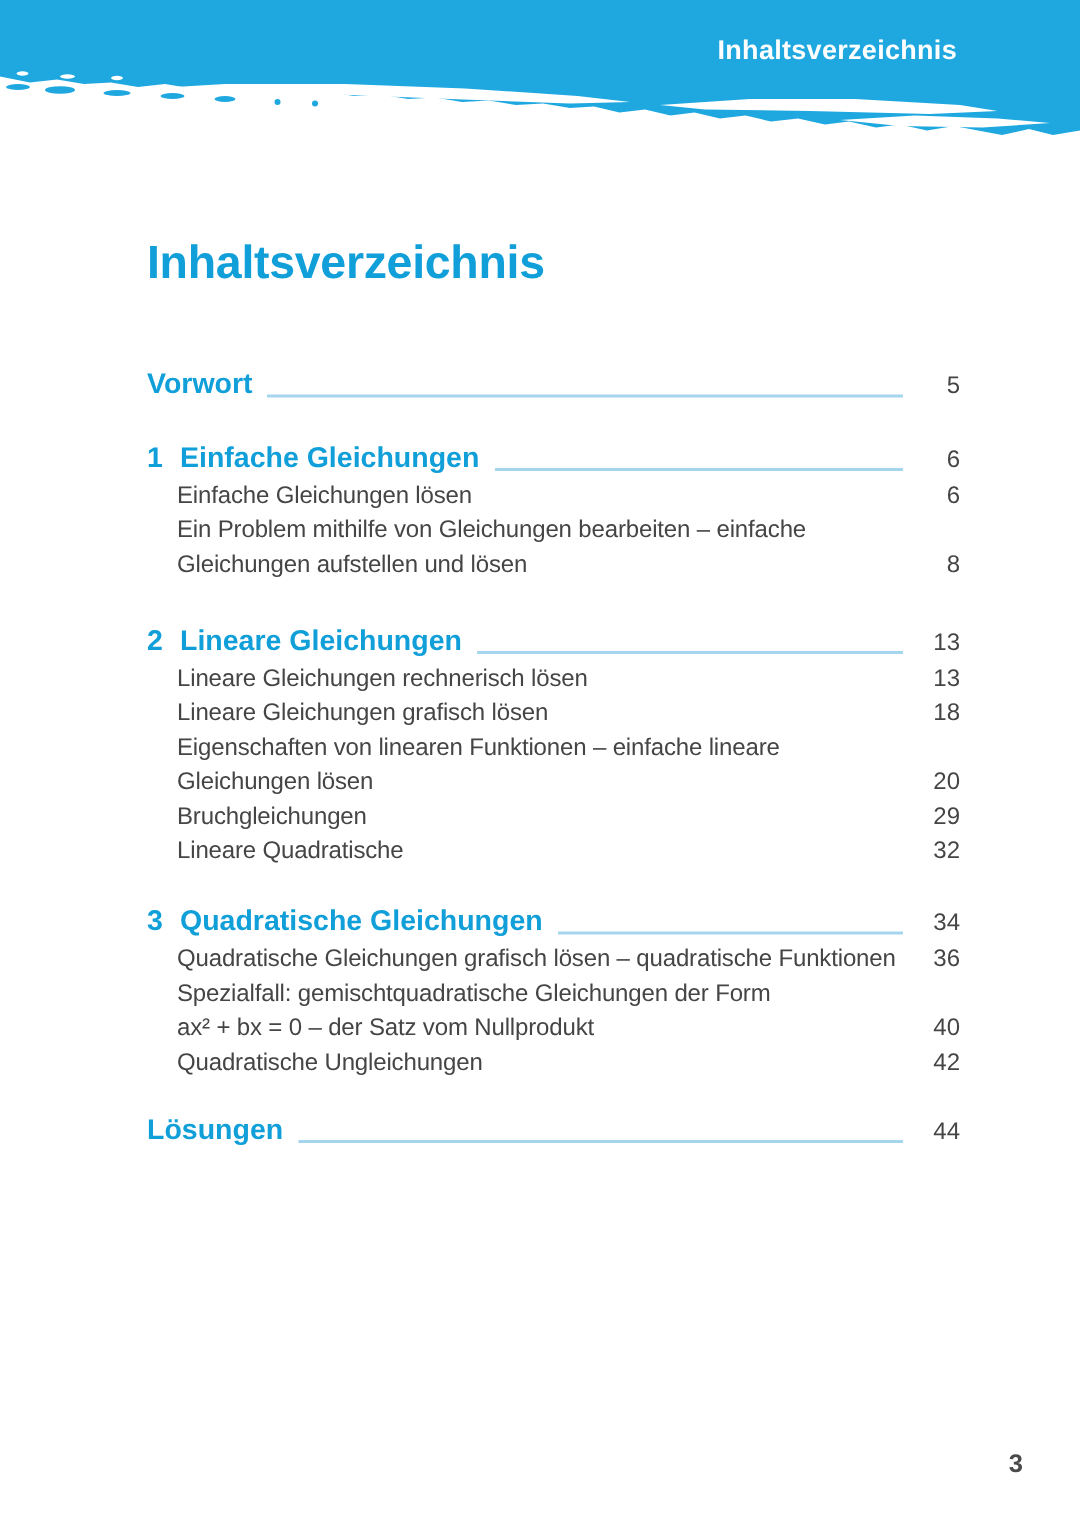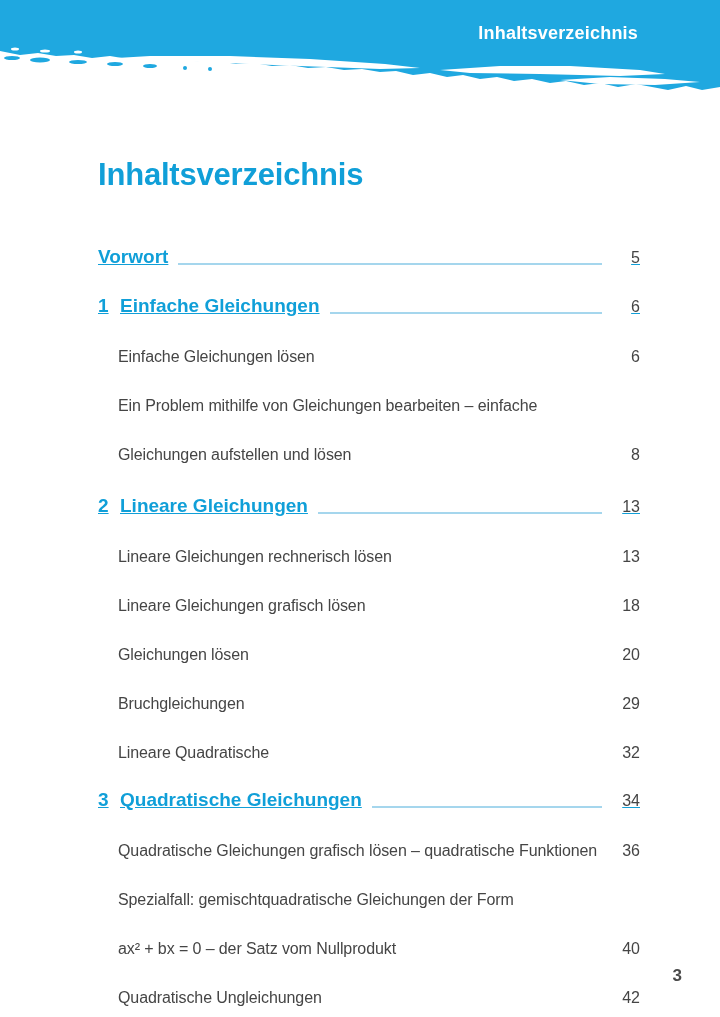--- a/index.html
+++ b/index.html
@@ -26,21 +26,20 @@
     box-sizing: border-box;
   }
   .doc-title {
     font-size: 31px; line-height: 34px; font-weight: 700;
     color: #109fd8; letter-spacing: -0.2px;
   }
   .chapter-row {
     display: flex; align-items: baseline;
     font-size: 19px; line-height: 24px; font-weight: 700;
     color: #109fd8;
-    text-decoration: underline;
   }
   .chapter-row .ch-num { width: 22px; flex: 0 0 22px; }
   .chapter-row .ch-title { white-space: nowrap; }
   .leader {
     flex: 1 1 auto;
     border-bottom: 2px solid #a5d6ed;
     align-self: flex-end;
     margin: 0 12px 5px 10px;
     min-width: 30px;
     height: 0;
@@ -54,21 +53,21 @@
   .section-1 { margin-top: 24px; }
   .section-2 { margin-top: 28px; }
   .section-3 { margin-top: 24px; }
   .loesungen-row { margin-top: 22px; justify-content: flex-end; }
   .items { margin-left: 20px; }
   .item-row {
     display: flex; align-items: baseline;
     font-size: 16px; line-height: 23px; font-weight: 400;
     color: #454545;
   }
-  .item-row .item-text { flex: 1 1 auto; white-space: nowrap; letter-spacing: -0.1px; margin-top: 26px; }
+  .item-row .item-text { flex: 1 1 auto; white-space: nowrap; letter-spacing: -0.1px; }
   .footer-page-number {
     position: absolute; top: 966px; right: 38px;
     font-size: 17px; font-weight: 700; color: #4a4a4a;
   }
 </style>
 </head>
 <body>
 
 <div class="header-banner">
   <svg viewBox="0 0 720 100" preserveAspectRatio="none">
@@ -138,20 +137,24 @@
     <div class="items">
       <div class="item-row">
         <span class="item-text">Lineare Gleichungen rechnerisch lösen</span>
         <span class="page-num">13</span>
       </div>
       <div class="item-row">
         <span class="item-text">Lineare Gleichungen grafisch lösen</span>
         <span class="page-num">18</span>
       </div>
       <div class="item-row">
+        <span class="item-text">Eigenschaften von linearen Funktionen – einfache lineare</span>
+        <span class="page-num"></span>
+      </div>
+      <div class="item-row">
         <span class="item-text">Gleichungen lösen</span>
         <span class="page-num">20</span>
       </div>
       <div class="item-row">
         <span class="item-text">Bruchgleichungen</span>
         <span class="page-num">29</span>
       </div>
       <div class="item-row">
         <span class="item-text">Lineare Quadratische</span>
         <span class="page-num">32</span>

